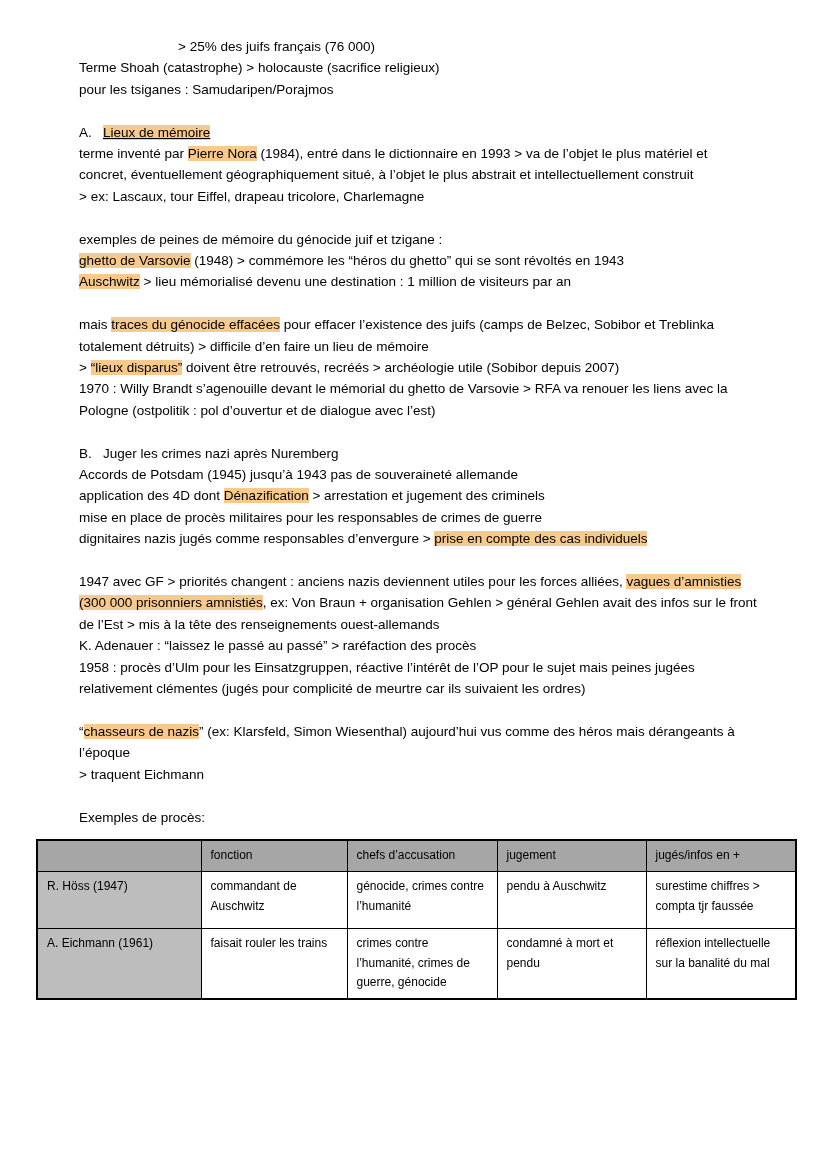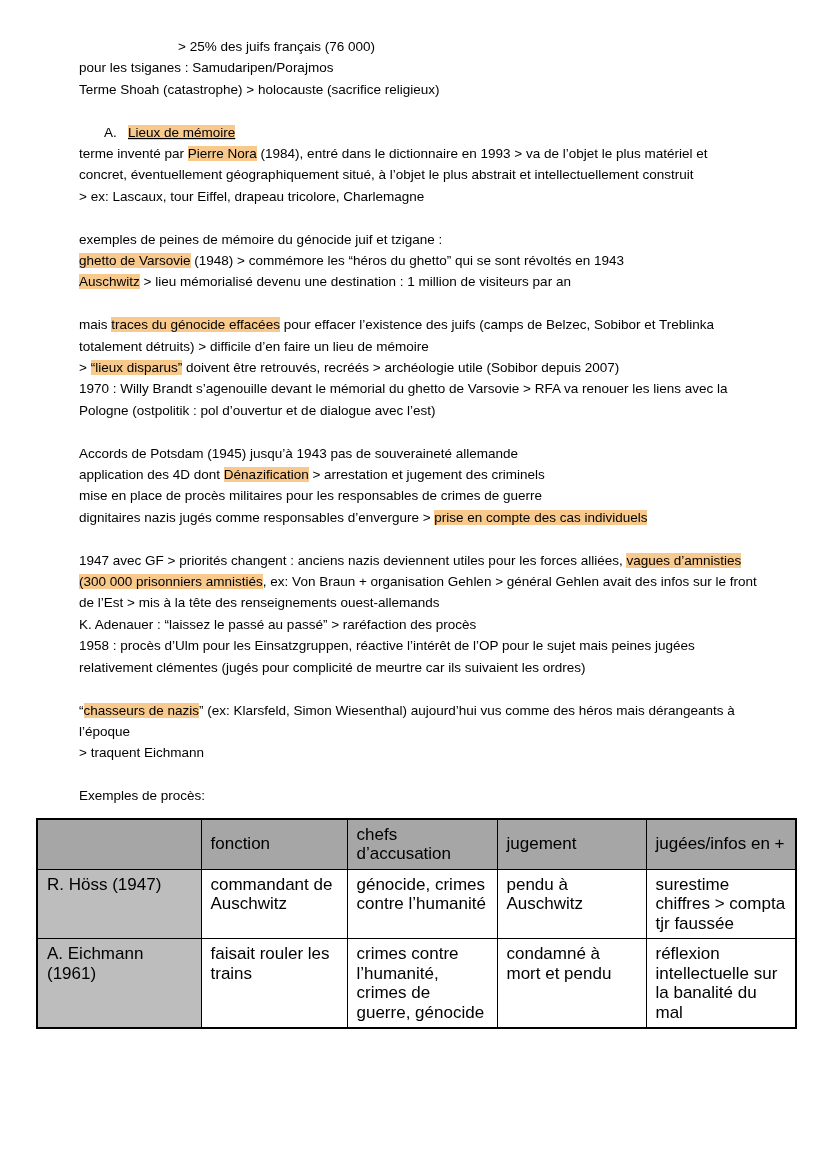--- a/index.html
+++ b/index.html
@@ -16,33 +16,33 @@
     padding:36px 51px 0 79px;
     overflow:hidden;
   }
   .para {
     font-size:13.5px;
     line-height:21.4px;
     max-width:678px;
   }
   .gap { height:21.4px; }
   .indent-deep { margin-left:99px; }
-  .heading { margin-left:25px; }
+  .heading { }
   .marker { display:inline-block; width:24px; }
   mark.hl {
     background:var(--highlight,#f8c98c);
     color:inherit;
   }
   .underline { text-decoration:underline; }
   .table-wrap { margin-left:-43px; margin-top:11px; }
   table.trials {
     border-collapse:collapse;
     width:759px;
     table-layout:fixed;
-    font-size:17px;
+    font-size:12px;
     border:2px solid #000;
   }
   table.trials th, table.trials td {
     border:1px solid #000;
     vertical-align:top;
     text-align:left;
     padding:5px 9px;
     line-height:19.5px;
     font-weight:normal;
     overflow:hidden;
@@ -56,22 +56,22 @@
   table.trials tbody tr.r0 td { height:57px;margin-left:12px; }
   table.trials tbody tr.r1 td { height:70px; }
   .c0{width:164px}.c1{width:146px}.c2{width:150px}.c3{width:149px}.c4{width:150px}
 </style>
 </head>
 <body>
 
 <div class="page">
 
   <p class="para indent-deep">&gt; 25% des juifs français (76 000)</p>
+  <p class="para">Terme Shoah (catastrophe) &gt; holocauste (sacrifice religieux)</p>
   <p class="para">pour les tsiganes : Samudaripen/Porajmos</p>
-  <p class="para">Terme Shoah (catastrophe) &gt; holocauste (sacrifice religieux)</p>
 
   <div class="gap"></div>
 
   <p class="para heading"><span class="marker">A.</span><mark class="hl underline">Lieux de mémoire</mark></p>
 
   <p class="para"><span>terme inventé par </span><mark class="hl">Pierre Nora</mark><span> (1984), entré dans le dictionnaire en 1993 &gt; va de l’objet le plus matériel et concret, éventuellement géographiquement situé, à l’objet le plus abstrait et intellectuellement construit</span></p>
   <p class="para">&gt; ex: Lascaux, tour Eiffel, drapeau tricolore, Charlemagne</p>
 
   <div class="gap"></div>
 
@@ -80,20 +80,21 @@
   <p class="para"><mark class="hl">Auschwitz</mark><span> &gt; lieu mémorialisé devenu une destination : 1 million de visiteurs par an</span></p>
 
   <div class="gap"></div>
 
   <p class="para"><span>mais </span><mark class="hl">traces du génocide effacées</mark><span> pour effacer l’existence des juifs (camps de Belzec, Sobibor et Treblinka totalement détruits) &gt; difficile d’en faire un lieu de mémoire</span></p>
   <p class="para"><span>&gt; </span><mark class="hl">“lieux disparus”</mark><span> doivent être retrouvés, recréés &gt; archéologie utile (Sobibor depuis 2007)</span></p>
   <p class="para">1970 : Willy Brandt s’agenouille devant le mémorial du ghetto de Varsovie &gt; RFA va renouer les liens avec la Pologne (ostpolitik : pol d’ouvertur et de dialogue avec l’est)</p>
 
   <div class="gap"></div>
 
+  <p class="para heading"><span class="marker">B.</span><span>Juger les crimes nazi après Nuremberg</span></p>
   <p class="para">Accords de Potsdam (1945) jusqu’à 1943 pas de souveraineté allemande</p>
   <p class="para"><span>application des 4D dont </span><mark class="hl">Dénazification</mark><span> &gt; arrestation et jugement des criminels</span></p>
   <p class="para">mise en place de procès militaires pour les responsables de crimes de guerre</p>
   <p class="para"><span>dignitaires nazis jugés comme responsables d’envergure &gt; </span><mark class="hl">prise en compte des cas individuels</mark></p>
 
   <div class="gap"></div>
 
   <p class="para"><span>1947 avec GF &gt; priorités changent : anciens nazis deviennent utiles pour les forces alliées, </span><mark class="hl">vagues d’amnisties (300 000 prisonniers amnistiés</mark><span>, ex: Von Braun + organisation Gehlen &gt; général Gehlen avait des infos sur le front de l’Est &gt; mis à la tête des renseignements ouest-allemands</span></p>
   <p class="para">K. Adenauer : “laissez le passé au passé” &gt; raréfaction des procès</p>
   <p class="para">1958 : procès d’Ulm pour les Einsatzgruppen, réactive l’intérêt de l’OP pour le sujet mais peines jugées relativement clémentes (jugés pour complicité de meurtre car ils suivaient les ordres)</p>
@@ -115,21 +116,21 @@
           <col class="c2">
           <col class="c3">
           <col class="c4">
       </colgroup>
       <thead>
         <tr>
           <th></th>
           <th>fonction</th>
           <th>chefs d’accusation</th>
           <th>jugement</th>
-          <th>jugées/infos en +</th>
+          <th>jugés/infos en +</th>
         </tr>
       </thead>
       <tbody>
         <tr class="r0">
           <td class="rowhead">R. Höss (1947)</td>
           <td>commandant de Auschwitz</td>
           <td>génocide, crimes contre l’humanité</td>
           <td>pendu à Auschwitz</td>
           <td>surestime chiffres &gt; compta tjr faussée</td>
         </tr>

